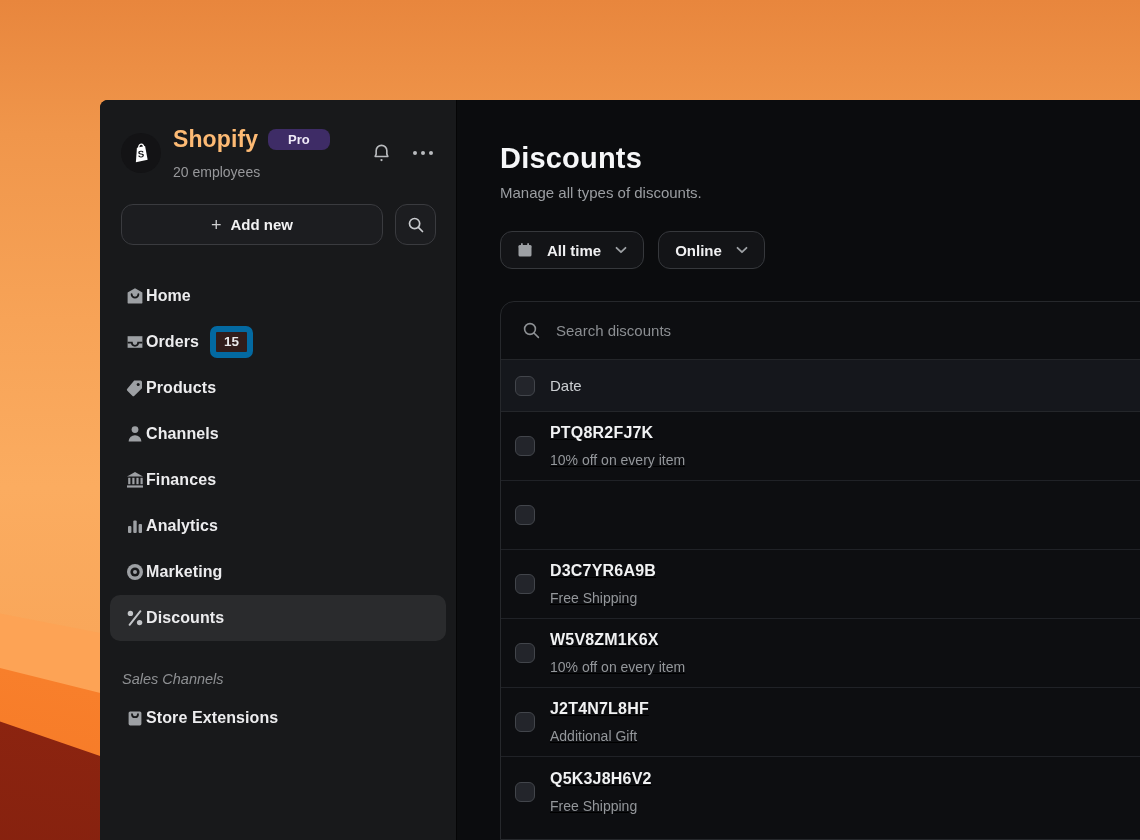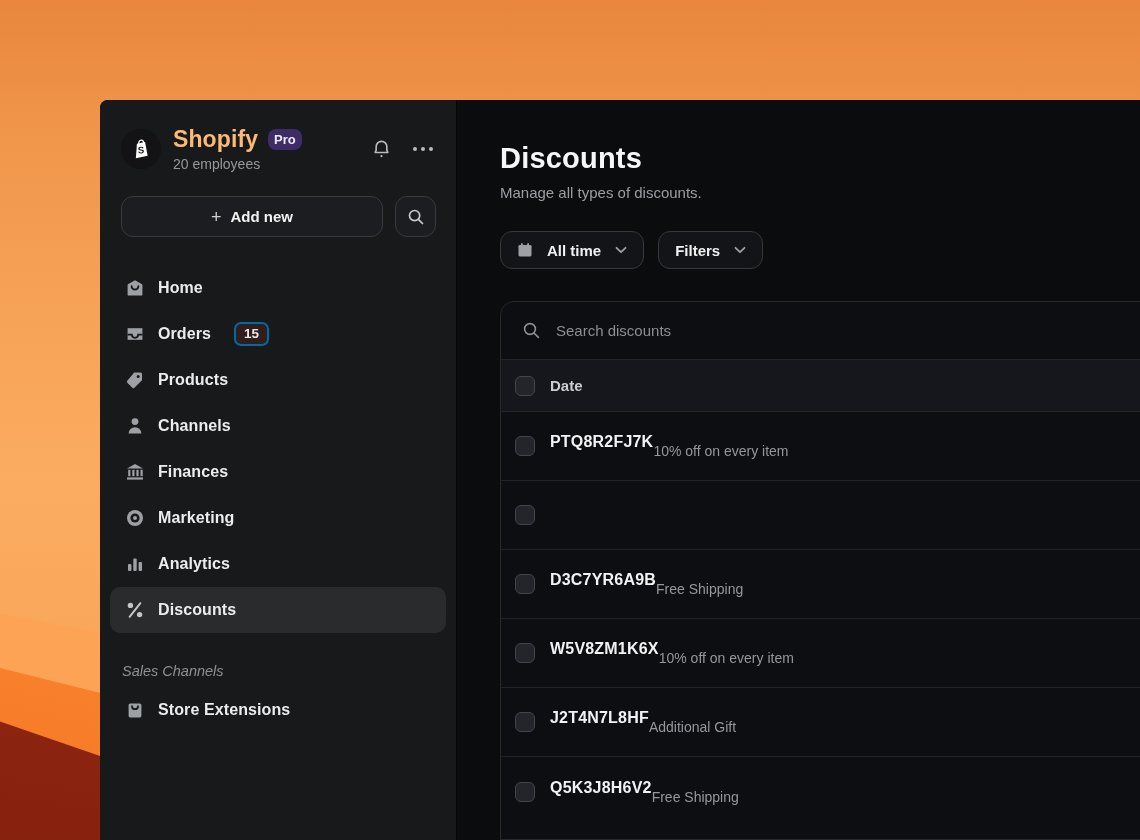--- a/index.html
+++ b/index.html
@@ -22,48 +22,48 @@
     background:#0b0c0e;
   }
 
   
   .sidebar { width:357px; flex:0 0 357px; background:#18191b; border-right:1px solid #050506; display:flex; flex-direction:column; }
   .ws-row { display:flex; align-items:center; padding:26px 20px 0 21px; }
   .avatar { width:40px; height:40px; border-radius:50%; background:#131315; display:flex; align-items:center; justify-content:center; flex:0 0 40px; }
   .ws-meta { margin-left:12px; flex:1; min-width:0; }
   .ws-name-line { display:flex; align-items:center; gap:10px; }
   .ws-name { color:#fdba74; font-size:23px; font-weight:700; letter-spacing:.1px; }
-  .pro-badge { background:#3e2c66; color:#efeaf7; font-size:13px; font-weight:700; padding:3px 6px; border-radius:8px; line-height:1.2; }
-  .ws-sub { color:#97989b; font-size:14px; margin-top:3px; }
+  .pro-badge { background:#3e2c66; color:#efeaf7; font-size:13px; font-weight:700; padding:3px 20px; border-radius:8px; line-height:1.2; }
+  .ws-sub { color:#97989b; font-size:14px; margin-top:11px; }
   .ws-actions { display:flex; align-items:center; gap:20px; padding-right:2px; }
   .icon-btn { background:none; border:none; cursor:pointer; display:flex; align-items:center; color:#b9bbbe; padding:0; }
 
   .btn-row { display:flex; gap:12px; margin:24px 20px 0 21px; }
   .add-new-btn {
     flex:1; height:41px; border:1px solid #3a3b3f; border-radius:12px; background:#1c1d20;
     color:#f2f2f3; font-size:15px; font-weight:600; font-family:inherit;
     display:flex; align-items:center; justify-content:center; gap:9px; cursor:pointer;
   }
   .add-new-btn .plus { color:#cfd0d2; font-size:18px; font-weight:400; line-height:1; }
   .search-sq-btn {
     width:41px; height:41px; border:1px solid #3a3b3f; border-radius:12px; background:#1c1d20;
     display:flex; align-items:center; justify-content:center; cursor:pointer; color:#c9cbce;
   }
 
   .nav { margin:28px 10px 0 10px; }
   .nav-item {
-    height:46px; display:flex; align-items:center; gap:13px; padding:0 0 0 15px;
+    height:46px; display:flex; align-items:center; gap:1px; padding:0 0 0 15px;
     border-radius:10px; cursor:pointer; color:#ececee;
   }
   .nav-item.active { background:#2a2b2d; }
   .nav-icon { width:20px; height:20px; flex:0 0 20px; display:flex; align-items:center; justify-content:center; color:#9da0a4; }
   .nav-item.active .nav-icon { color:#c3c5c8; }
   .nav-label { font-size:16px; font-weight:600; letter-spacing:.1px; }
   .count-badge {
-    margin-left:10px; background:#311d1b; border:2px solid #0369a1; color:#e9e9ea;
+    margin-left:10px; background:#311d1b; border:6px solid #0369a1; color:#e9e9ea;
     font-size:13.5px; font-weight:600; padding:2px 8px; border-radius:7px; line-height:1.25;
   }
   .section-label { margin:30px 0 8px 22px; color:#8e9093; font-size:14.5px; font-weight:500;font-style:italic; }
 
   
   .main { flex:1; min-width:0; background:#0b0c0e; padding:42px 0 0 43px; display:flex; flex-direction:column; }
   .page-title { color:#f6f7f8; font-size:29px; font-weight:800; letter-spacing:.2px; }
   .page-subtitle { color:#9b9ea2; font-size:15px; margin-top:9px; }
 
   .filter-row { display:flex; gap:14px; margin-top:30px; }
@@ -81,25 +81,25 @@
   }
   .search-row { height:58px; display:flex; align-items:center; padding:0 14px; border-bottom:1px solid #24262a; }
   .search-row .s-ic { width:20px; margin:0 0 0 7px; color:#8d9094; display:flex; }
   .search-input {
     flex:1; background:transparent; border:none; outline:none; color:#e8e9ea;
     font-size:15px; font-family:inherit; margin-left:14px;
   }
   .search-input::placeholder { color:#8b8e92; }
 
   .thead-row { height:52px; background:#15171c; display:flex; align-items:center; padding:0 14px; border-bottom:1px solid #24262a; }
-  .th-label { color:#cbced1; font-size:15px; font-weight:700; margin-left:15px; }
+  .th-label { color:#cbced1; font-size:15px; font-weight:400; margin-left:15px; }
 
   .trow { height:69px; display:flex; align-items:center; padding:0 14px; border-bottom:1px solid #202227; cursor:pointer; }
   .trow:last-child { border-bottom:none; }
-  .cell-text { margin-left:15px; display:flex; flex-direction:row; justify-content:center; }
+  .cell-text { margin-left:15px; display:flex; flex-direction:column; justify-content:center;text-decoration:underline; }
   .code { color:#f1f2f3; font-size:16px; font-weight:600; letter-spacing:.2px; }
   .desc { color:#94979b; font-size:14px; margin-top:10px; }
 
   .checkbox {
     width:20px; height:20px; flex:0 0 20px; border-radius:6px;
     background:#23252b; border:1.5px solid #42454b; cursor:pointer;
   }
 
   svg { display:block; }
 </style>
@@ -211,38 +211,38 @@
             <rect x="11.4" y="7.8" width="2.2" height="6.4"></rect>
             <rect x="15.5" y="7.8" width="2.2" height="6.4"></rect>
             <rect x="2" y="15.4" width="16" height="2.2"></rect>
           </svg>
         </span>
         <span class="nav-label">Finances</span>
       </div>
 
       <div class="nav-item">
         <span class="nav-icon">
+          <svg width="20" height="20" viewBox="0 0 20 20" fill="currentColor">
+            <rect x="3" y="10" width="3.4" height="7" rx="1"></rect>
+            <rect x="8.3" y="4.4" width="3.4" height="12.6" rx="1"></rect>
+            <rect x="13.6" y="8" width="3.4" height="9" rx="1"></rect>
+          </svg>
+        </span>
+        <span class="nav-label">Analytics</span>
+      </div>
+
+      <div class="nav-item">
+        <span class="nav-icon">
           <svg width="20" height="20" viewBox="0 0 20 20">
             <circle cx="10" cy="10" r="8" fill="currentColor"></circle>
             <circle cx="10" cy="10" r="4.6" fill="#18191b"></circle>
             <circle cx="10" cy="10" r="2" fill="currentColor"></circle>
           </svg>
         </span>
         <span class="nav-label">Marketing</span>
-      </div>
-
-      <div class="nav-item">
-        <span class="nav-icon">
-          <svg width="20" height="20" viewBox="0 0 20 20" fill="currentColor">
-            <rect x="3" y="10" width="3.4" height="7" rx="1"></rect>
-            <rect x="8.3" y="4.4" width="3.4" height="12.6" rx="1"></rect>
-            <rect x="13.6" y="8" width="3.4" height="9" rx="1"></rect>
-          </svg>
-        </span>
-        <span class="nav-label">Analytics</span>
       </div>
 
       <div class="nav-item active">
         <span class="nav-icon">
           <svg width="20" height="20" viewBox="0 0 20 20" fill="currentColor">
             <circle cx="5.4" cy="5.4" r="2.7"></circle>
             <circle cx="14.6" cy="14.6" r="2.7"></circle>
             <path d="M15.4 3.2 L4.6 16.8" stroke="currentColor" stroke-width="2" stroke-linecap="round" fill="none"></path>
           </svg>
         </span>
@@ -282,21 +282,21 @@
         </span>
         <span class="f-label">All time</span>
         <span class="f-ic">
           <svg width="12" height="8" viewBox="0 0 12 8" fill="none" stroke="currentColor" stroke-width="1.8" stroke-linecap="round" stroke-linejoin="round">
             <path d="M1.5 1.8 L6 6.2 L10.5 1.8"></path>
           </svg>
         </span>
       </button>
 
       <button class="filter-btn">
-        <span class="f-label">Filters</span>
+        <span class="f-label">Online</span>
         <span class="f-ic">
           <svg width="12" height="8" viewBox="0 0 12 8" fill="none" stroke="currentColor" stroke-width="1.8" stroke-linecap="round" stroke-linejoin="round">
             <path d="M1.5 1.8 L6 6.2 L10.5 1.8"></path>
           </svg>
         </span>
       </button>
     </div>
 
     <section class="card">
 

